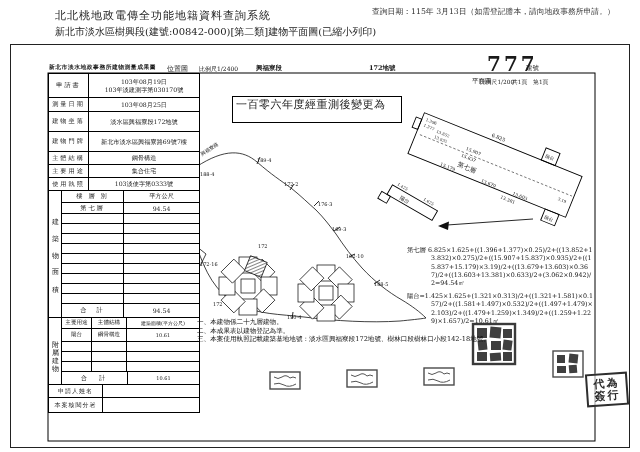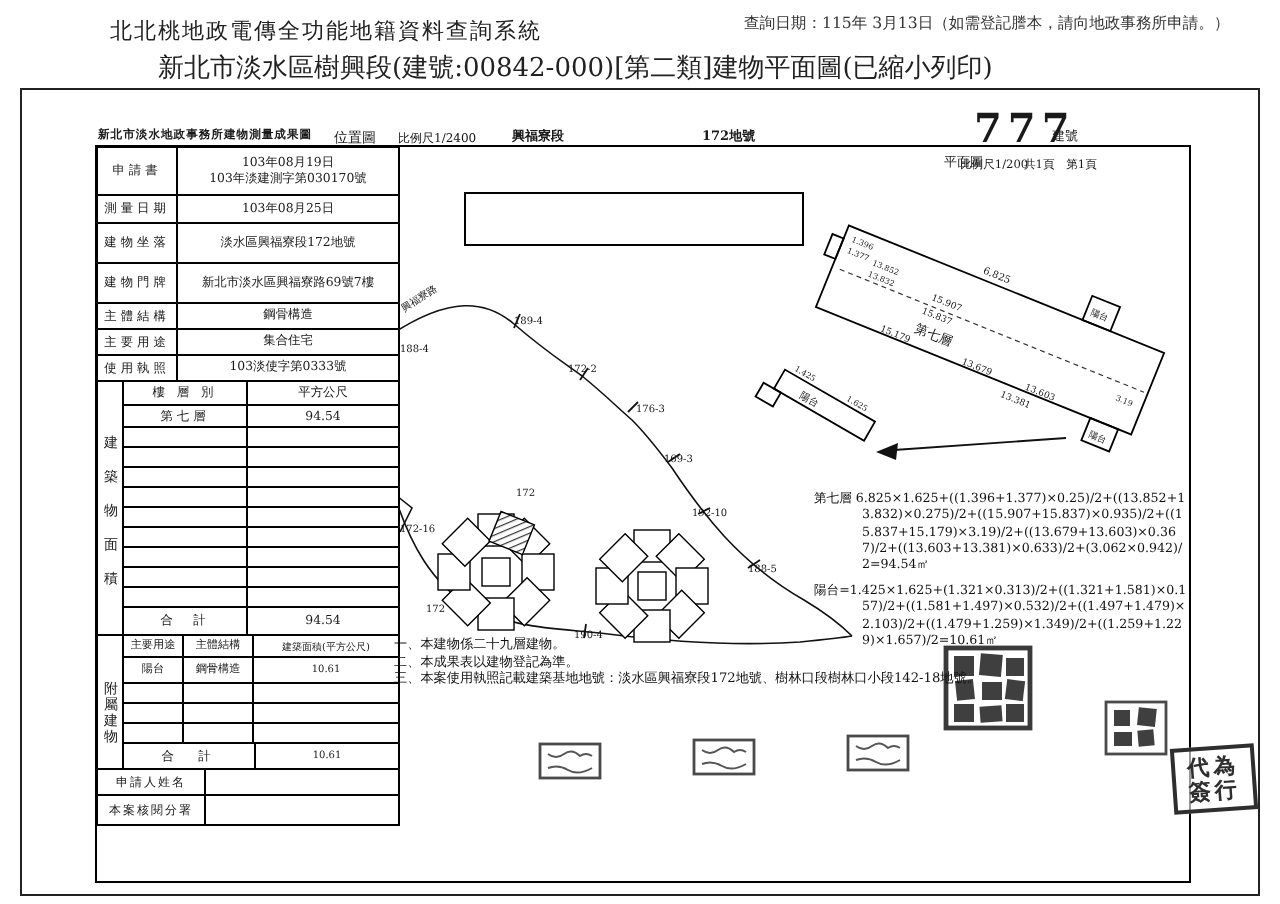--- a/index.html
+++ b/index.html
@@ -1,26 +1,26 @@
 <!DOCTYPE html>
 <html><head>
 <meta charset="utf-8">
 <style>
   html,body{margin:0;padding:0;width:640px;height:452px;background:#fff;overflow:hidden;
     font-family:"DejaVu Serif","Liberation Serif",serif;color:#1a1a1a;}
   .abs{position:absolute;}
   
   .sys-title{left:55px;top:8px;font-size:11px;letter-spacing:1px;color:#222;font-family:Liberation Serif, serif;}
   .query-date{left:372px;top:6px;font-size:7.8px;color:#333;}
-  .sub-title{left:55px;top:25px;font-size:13px;color:#222;margin-left:24px;}
+  .sub-title{left:55px;top:25px;font-size:10px;color:#222;}
   
   .outer-border{left:10px;top:44px;width:618px;height:402px;border:1.5px solid #222;}
   .office-title{left:49px;top:63px;font-size:5.8px;font-weight:bold;letter-spacing:.5px;}
   .sec-name{left:256px;top:64px;font-size:6.5px;font-weight:bold;}
-  .parcel-no{left:351px;top:64px;font-size:6.5px;font-weight:bold;}
+  .parcel-no{left:369px;top:64px;font-size:6.5px;font-weight:bold;}
   .bno{left:487px;top:52px;font-size:20px;font-weight:bold;letter-spacing:3px;}
   .bno-unit{left:526px;top:64px;font-size:6.5px;}
   .plan-title{left:472px;top:77px;font-size:6.5px;}
   .plan-scale{left:480px;top:78px;font-size:5.8px;}
   .page-info{left:512px;top:78px;font-size:5.8px;}
   .remeasure{left:232px;top:96px;width:170px;height:27px;border:1px solid #000;
     font-size:11px;line-height:13px;padding:1px 3px;box-sizing:border-box;letter-spacing:.5px;}
   
   .dtable{left:48px;top:73px;width:152px;border:1px solid #000;box-sizing:border-box;background:#fff;}
   .dtable *{box-sizing:border-box;}
@@ -227,20 +227,21 @@
 <div class="abs office-title">新北市淡水地政事務所建物測量成果圖</div>
 <div class="abs sec-name">興福寮段</div>
 <div class="abs parcel-no">172地號</div>
 <div class="abs bno">777</div>
 <div class="abs bno-unit">建號</div>
 <div class="abs plan-title">平面圖</div>
 <div class="abs plan-scale">比例尺1/200</div>
 <div class="abs page-info">共1頁　第1頁</div>
 
 <div class="abs remeasure">
+  <div>一百零六年度經重測後變更為</div>
 </div>
 
 <div class="abs dtable">
   <div class="trow h24">
     <div class="tlabel">申請書</div>
     <div class="tval">
       <div>103年08月19日</div>
       <div>103年淡建測字第030170號</div>
     </div>
   </div>

